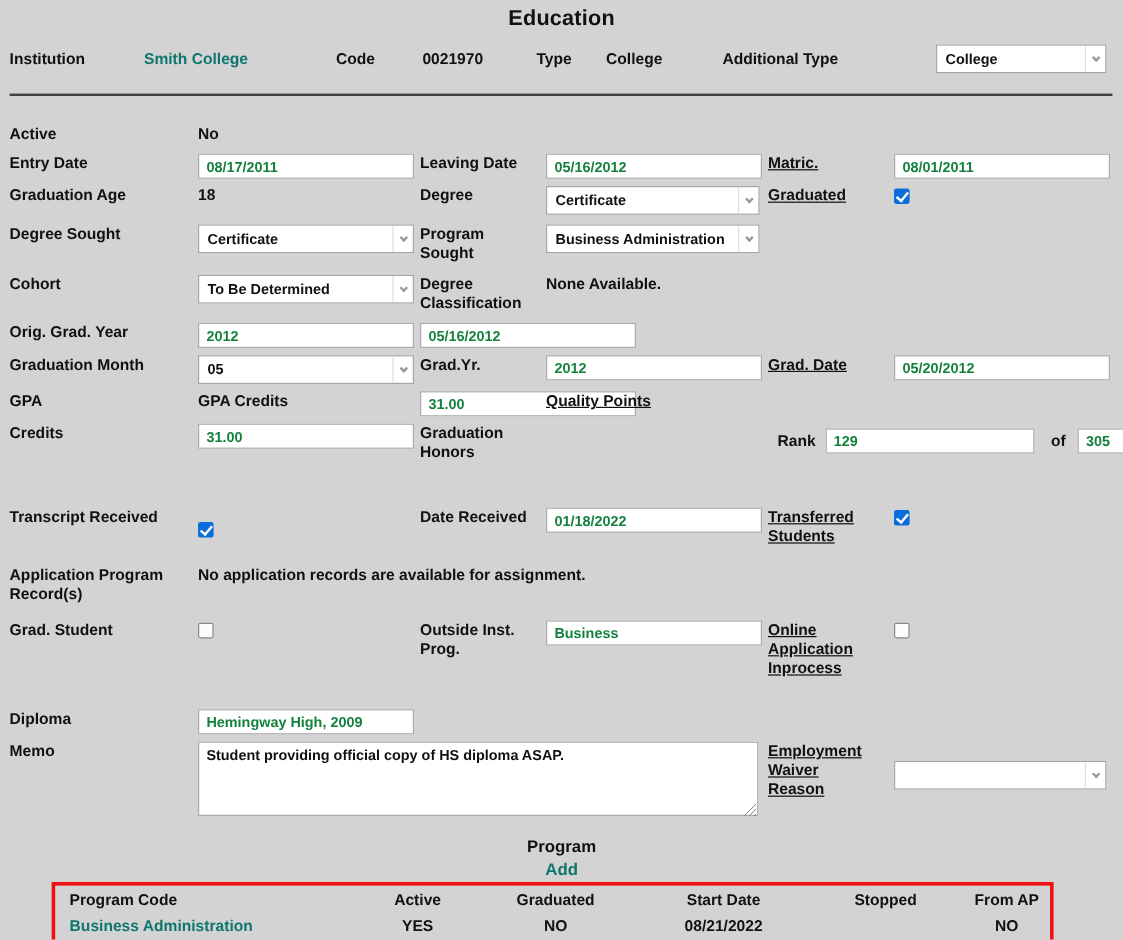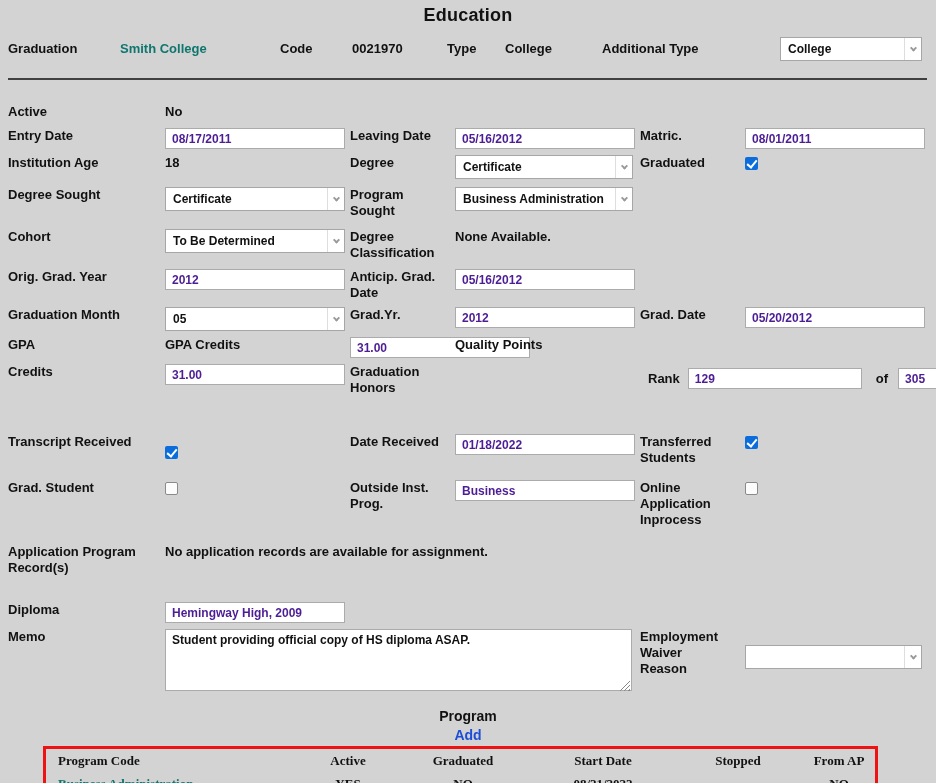--- a/index.html
+++ b/index.html
@@ -24,26 +24,26 @@
 
   
   .frow {
     display:grid;
     grid-template-columns:157px 185px 105px 185px 105px 1fr;
     align-items:start;
     padding:0 8px;
     font-size:13px;
   }
   .lab { font-size:13px; line-height:16px; }
-  .c1 { padding-right:14px; } .c3 { padding-right:10px; } .c5 { padding-right:24px; }
+  .c1 { padding-right:14px; } .c3 { padding-right:10px; } .c5 { padding-right:24px;text-decoration:underline; }
   .val { font-size:13px; line-height:16px; }
 
   input.txt {
     height:21px; width:180px; border:1px solid #ababab; background:#fff;
-    font-family:inherit; font-weight:bold; font-size:12px; padding:0 6px; color:#4c1d95;
+    font-family:inherit; font-weight:bold; font-size:12px; padding:0 6px; color:#15803d;
   }
   .w2{width:180px;} .w4{width:178px;} .w6{width:177px;} .wwide{width:467px;}
   .wr1{width:56px;} .wr2{width:62px;}
 
   .sel {
     position:relative; background:#fff; border:1px solid #a6a6a6; height:24px;
     display:flex; align-items:center; padding:0 20px 0 7px; cursor:default;
   }
   .sel .sel-text { font-size:12px; white-space:nowrap; overflow:hidden; }
   .sel .sel-btn {
@@ -68,41 +68,41 @@
   textarea.memo {
     width:467px; height:62px; border:1px solid #ababab; background:#fff; resize:none;
     font-family:inherit; font-weight:bold; font-size:12px; padding:3px 6px; color:#111;
   }
   .grip { position:absolute; right:2px; bottom:3px; width:11px; height:11px;
     background:repeating-linear-gradient(135deg,transparent 0 2px,#888 2px 3px);
     clip-path:polygon(100% 0,100% 100%,0 100%); cursor:nwse-resize; }
 
   .centerhead { text-align:center; font-size:14px; margin-top:14px; }
   .addlink { text-align:center; font-size:14px; margin-top:3px; }
-  .addlink span { color:#1d4ed8; cursor:pointer; }
+  .addlink span { color:#0f766e; cursor:pointer; }
 
   .ptable { margin:3px 0 0 43px; width:835px; border:3px solid #ee1313; padding:4px 0 9px; }
   .trow { display:grid; grid-template-columns:257px 90px 140px 140px 130px 1fr; font-size:13px; }
-  .trow .cell { text-align:center;font-family:Liberation Serif, serif; }
+  .trow .cell { text-align:center; }
   .trow .cell.first { text-align:left; padding-left:12px; }
   .trow.head { margin-bottom:7px; }
 
   .mt24{margin-top:24px;} .mt8{margin-top:8px;} .mt6{margin-top:6px;} .mt10{margin-top:10px;}
   .mt14{margin-top:14px;} .mt16{margin-top:16px;} .mt26{margin-top:26px;} .mt38{margin-top:38px;}
   .sel-emp { margin-top:16px; }
 </style>
 </head>
 <body>
 
 <div class="page">
 
   <div class="title">Education</div>
 
   <div class="hdr">
-    <span class="lab w-inst-l">Graduation</span>
+    <span class="lab w-inst-l">Institution</span>
     <span class="lab w-inst-v pink">Smith College</span>
     <span class="lab w-code-l">Code</span>
     <span class="lab w-code-v">0021970</span>
     <span class="lab w-type-l">Type</span>
     <span class="lab w-type-v">College</span>
     <span class="lab w-add-l">Additional Type</span>
     <div class="sel" style="width:142px">
       <span class="sel-text">College</span>
       <span class="sel-btn">
           <i class="chev"></i>
@@ -120,21 +120,21 @@
   <div class="frow mt8">
     <span class="lab c1">Entry Date</span>
     <input class="txt w2" value="08/17/2011" style="">
     <span class="lab c3">Leaving Date</span>
     <input class="txt w4" value="05/16/2012" style="">
     <span class="lab c5">Matric.</span>
     <input class="txt w6" value="08/01/2011" style="">
   </div>
 
   <div class="frow mt6">
-    <span class="lab c1">Institution Age</span>
+    <span class="lab c1">Graduation Age</span>
     <span class="val">18</span>
     <span class="lab c3">Degree</span>
     <div class="sel w4">
       <span class="sel-text">Certificate</span>
       <span class="sel-btn">
           <i class="chev"></i>
         </span>
     </div>
     <span class="lab c5">Graduated</span>
     <div class="cb on"></div>
@@ -165,21 +165,20 @@
           <i class="chev"></i>
         </span>
     </div>
     <span class="lab c3">Degree Classification</span>
     <span class="val">None Available.</span>
   </div>
 
   <div class="frow mt8">
     <span class="lab c1">Orig. Grad. Year</span>
     <input class="txt w2" value="2012" style="">
-    <span class="lab c3">Anticip. Grad. Date</span>
     <input class="txt w4" value="05/16/2012" style="">
   </div>
 
   <div class="frow mt6">
     <span class="lab c1">Graduation Month</span>
     <div class="sel w2">
       <span class="sel-text">05</span>
       <span class="sel-btn">
           <i class="chev"></i>
         </span>
@@ -212,32 +211,32 @@
 
   <div class="frow mt38">
     <span class="lab c1">Transcript Received</span>
     <div class="cb cb-low on"></div>
     <span class="lab c3">Date Received</span>
     <input class="txt w4" value="01/18/2022" style="">
     <span class="lab c5">Transferred Students</span>
     <div class="cb on"></div>
   </div>
 
+  <div class="frow mt16">
+    <span class="lab c1">Application Program Record(s)</span>
+    <span class="val" style="grid-column:2/7">No application records are available for assignment.</span>
+  </div>
+
   <div class="frow mt14">
     <span class="lab c1">Grad. Student</span>
     <div class="cb off"></div>
     <span class="lab c3">Outside Inst. Prog.</span>
     <input class="txt w4" value="Business" style="">
     <span class="lab c5">Online Application Inprocess</span>
     <div class="cb off"></div>
-  </div>
-
-  <div class="frow mt16">
-    <span class="lab c1">Application Program Record(s)</span>
-    <span class="val" style="grid-column:2/7">No application records are available for assignment.</span>
   </div>
 
   <div class="frow mt26">
     <span class="lab c1">Diploma</span>
     <input class="txt wwide" style="grid-column: 2 / 5;" value="Hemingway High, 2009">
   </div>
 
   <div class="frow mt6">
     <span class="lab c1">Memo</span>
     <div class="memo-wrap" style="grid-column:2/5">

